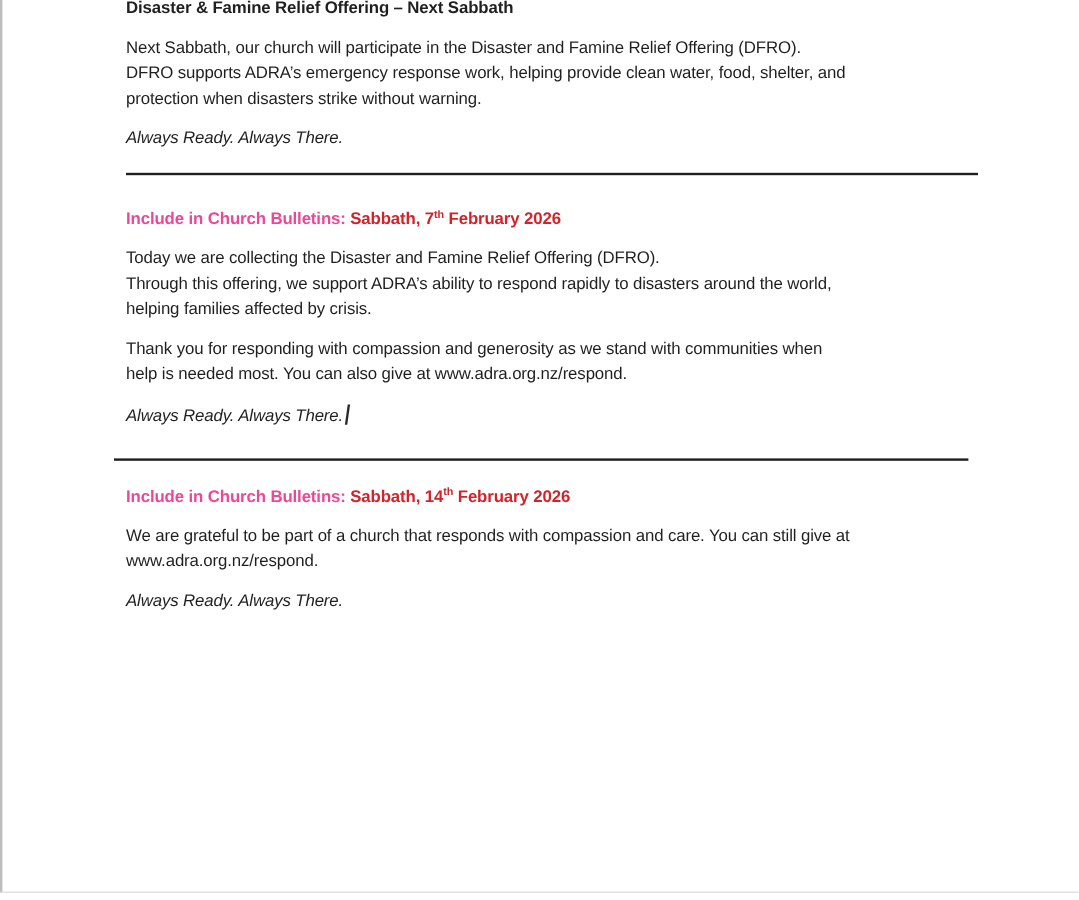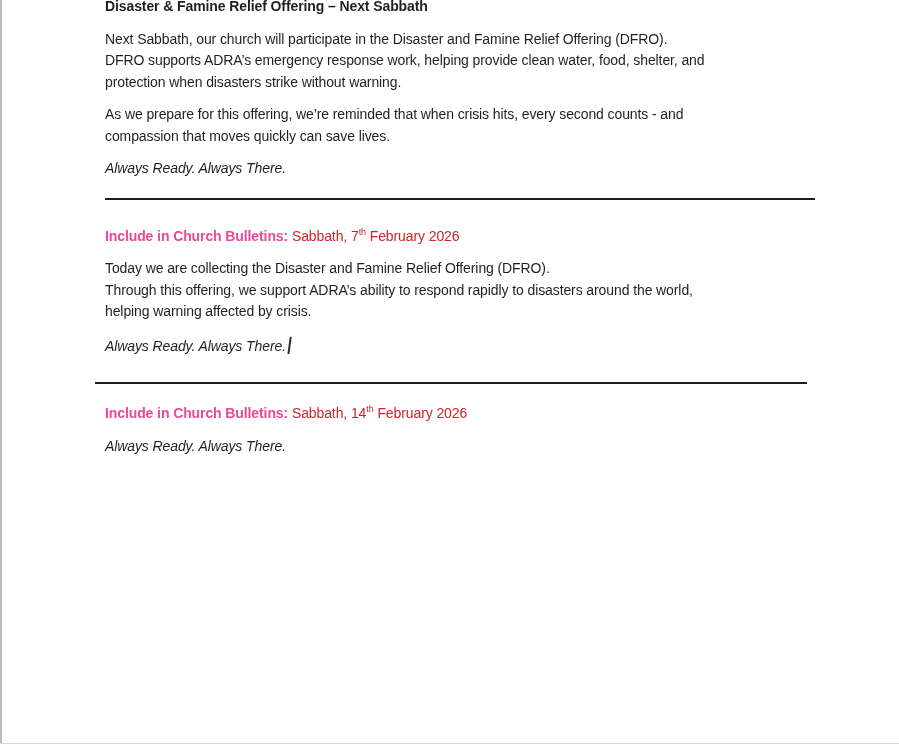--- a/index.html
+++ b/index.html
@@ -41,21 +41,21 @@
   }
   .para, .heading, .tagline, .bulletin {
     margin: 0 0 11px 0;
     white-space: pre-line;
   }
   .heading { font-weight: bold; }
   .heading-first { margin-top: -4px; }
   .tagline { font-style: italic; }
   .bulletin { white-space: normal; }
   .bulletin .label { font-weight: bold; color: #ec4899; }
-  .bulletin .date { font-weight: normal; color: #d2232a; }
+  .bulletin .date { font-weight: bold; color: #d2232a; }
   .bulletin .date sup {
     font-size: 9px;
     line-height: 0;
     vertical-align: super;
   }
   .sep {
     height: 0;
     border-top: 2px solid #1f1f1f;
   }
   .sep-1 {
@@ -82,36 +82,38 @@
   <div class="page-edge-left"></div>
   <div class="page-edge-bottom"></div>
 
   <div class="content">
 
     <div>
       <div class="heading heading-first">Disaster &amp; Famine Relief Offering – Next Sabbath</div>
       <div class="para">Next Sabbath, our church will participate in the Disaster and Famine Relief Offering (DFRO).
 DFRO supports ADRA’s emergency response work, helping provide clean water, food, shelter, and
 protection when disasters strike without warning.</div>
-      <div class="para">As we prepare for this offering, we’re reminded that when crisis hits, every second counts - and
-compassion that moves quickly can save lives.</div>
       <div class="tagline">Always Ready. Always There.</div>
     </div>
 
     <div class="sep sep-1"></div>
 
     <div>
       <div class="bulletin"><span class="label">Include in Church Bulletins: </span><span class="date"><span>Sabbath, 7</span><sup>th</sup><span> February 2026</span></span></div>
       <div class="para">Today we are collecting the Disaster and Famine Relief Offering (DFRO).
 Through this offering, we support ADRA’s ability to respond rapidly to disasters around the world,
-helping warning affected by crisis.</div>
+helping families affected by crisis.</div>
+      <div class="para">Thank you for responding with compassion and generosity as we stand with communities when
+help is needed most. You can also give at www.adra.org.nz/respond.</div>
       <div class="tagline"><span>Always Ready. Always There.</span><span class="text-cursor"></span></div>
     </div>
 
     <div class="sep sep-2"></div>
 
     <div>
       <div class="bulletin"><span class="label">Include in Church Bulletins: </span><span class="date"><span>Sabbath, 14</span><sup>th</sup><span> February 2026</span></span></div>
+      <div class="para">We are grateful to be part of a church that responds with compassion and care. You can still give at
+www.adra.org.nz/respond.</div>
       <div class="tagline">Always Ready. Always There.</div>
     </div>
 
   </div>
 </div>
 
 </body></html>

